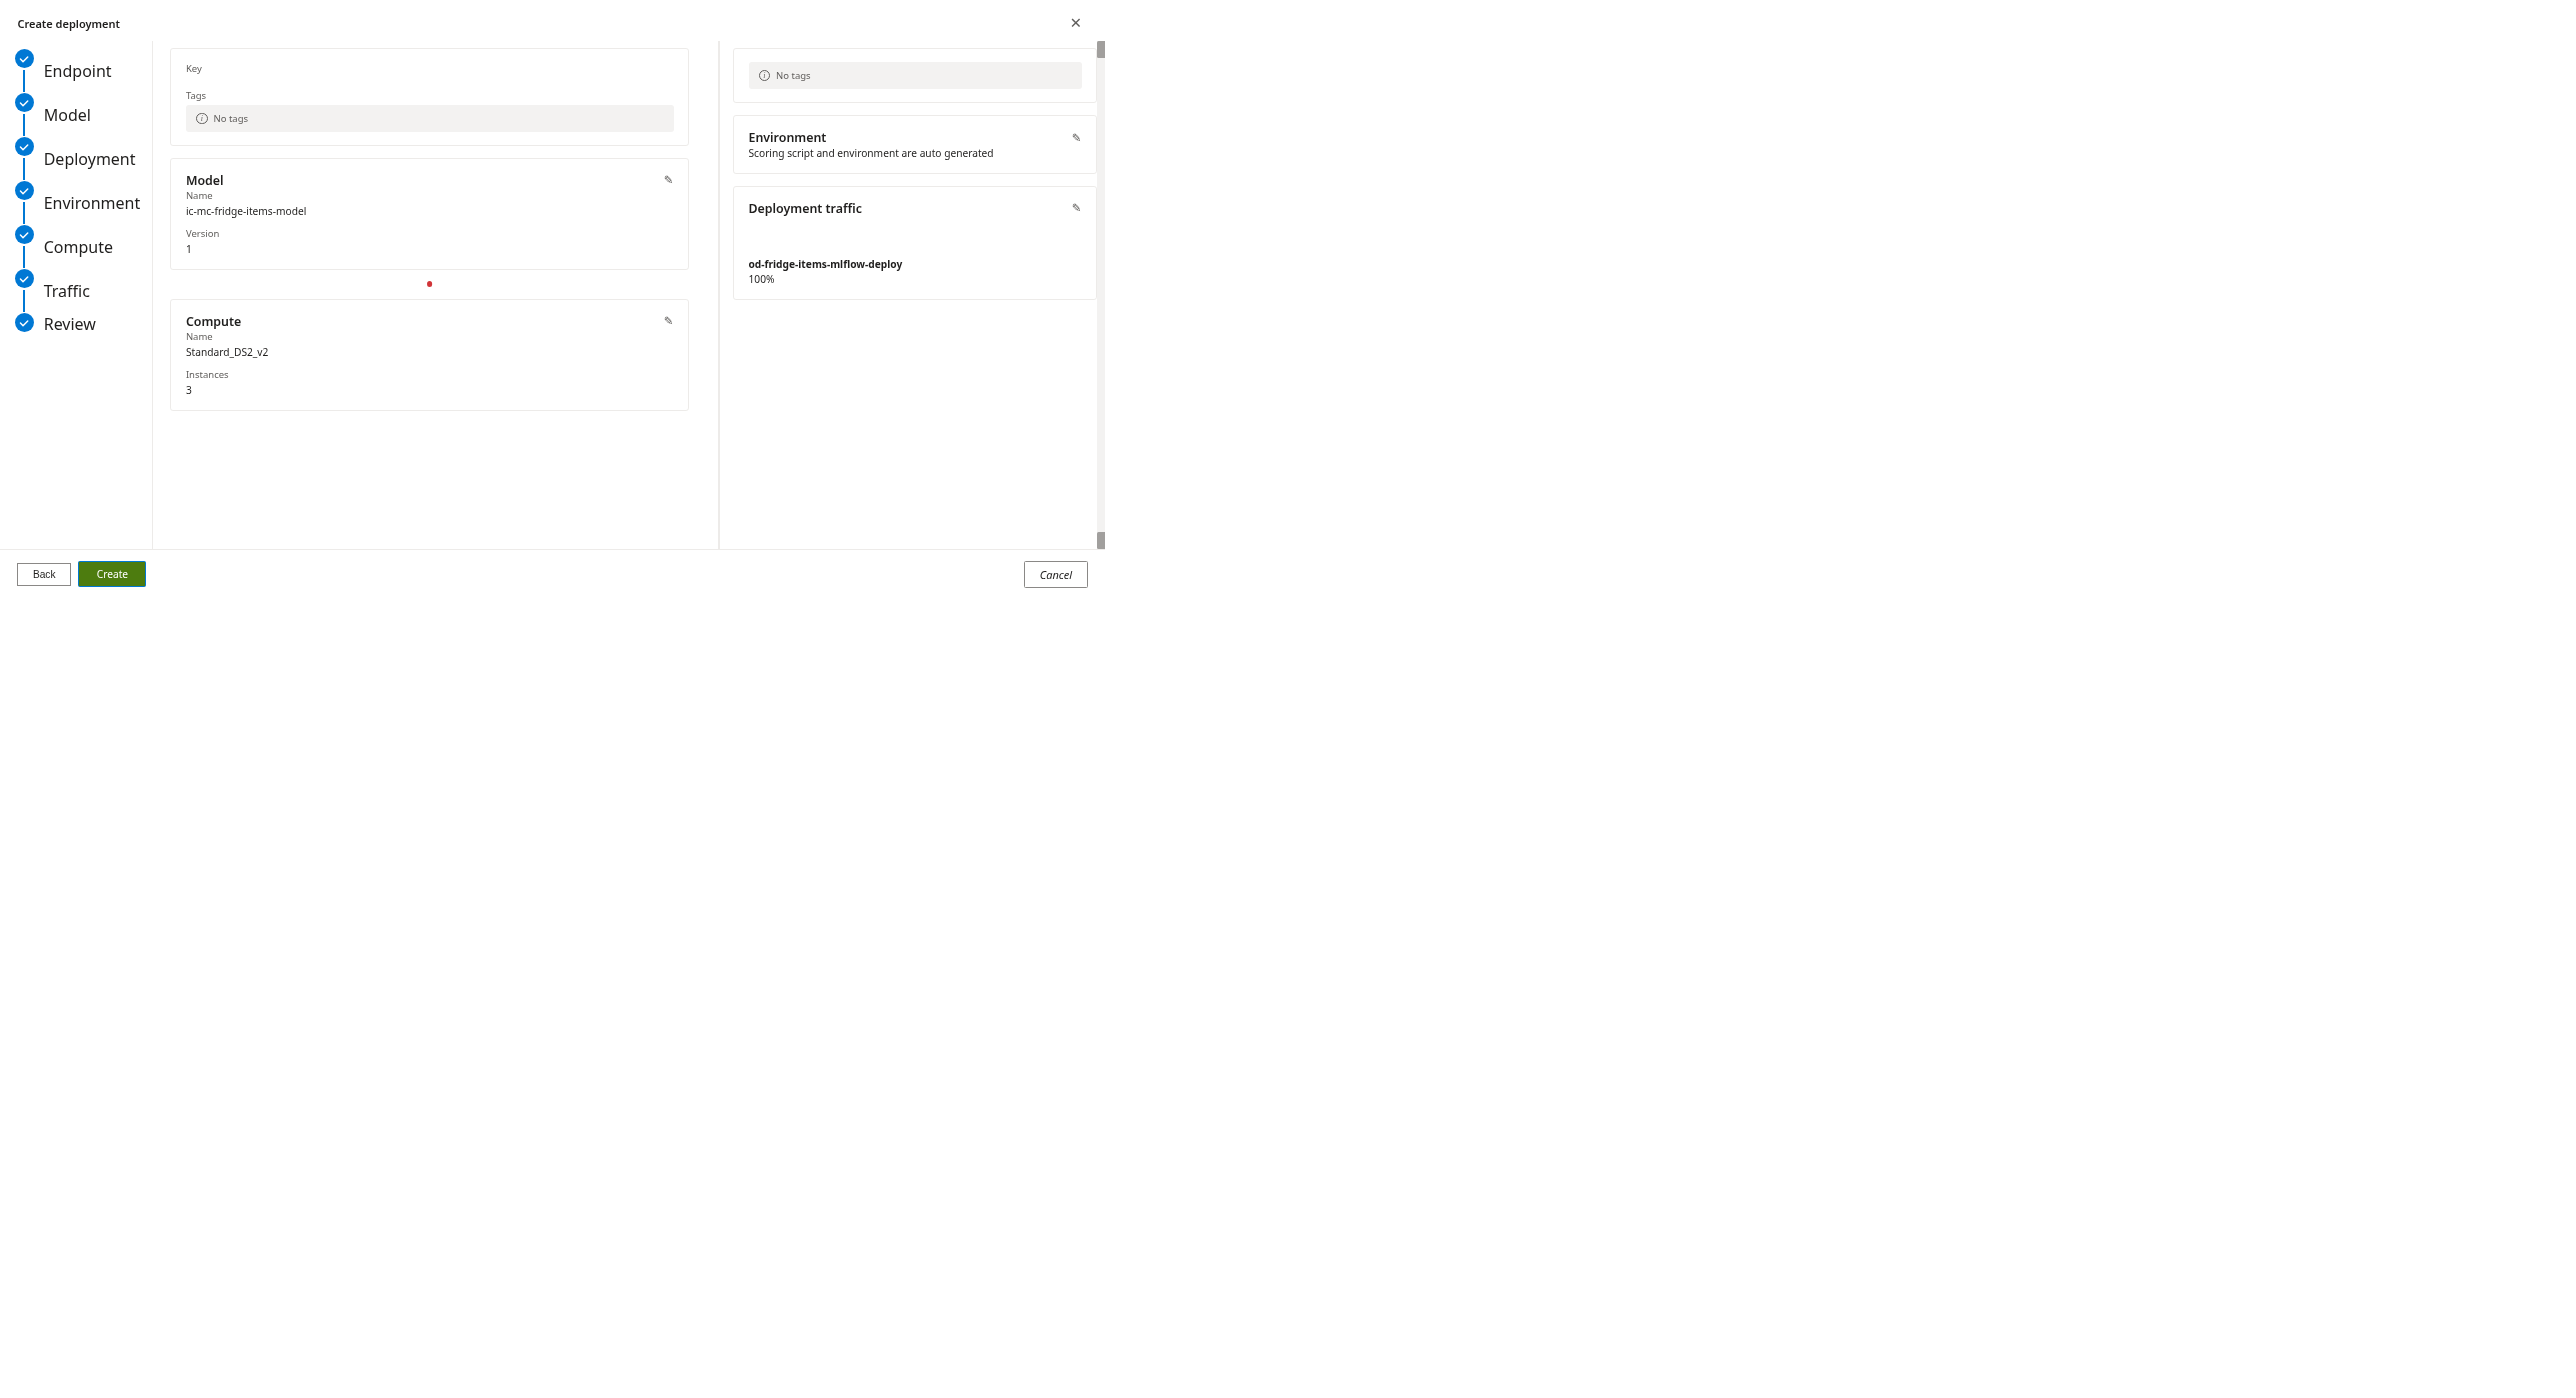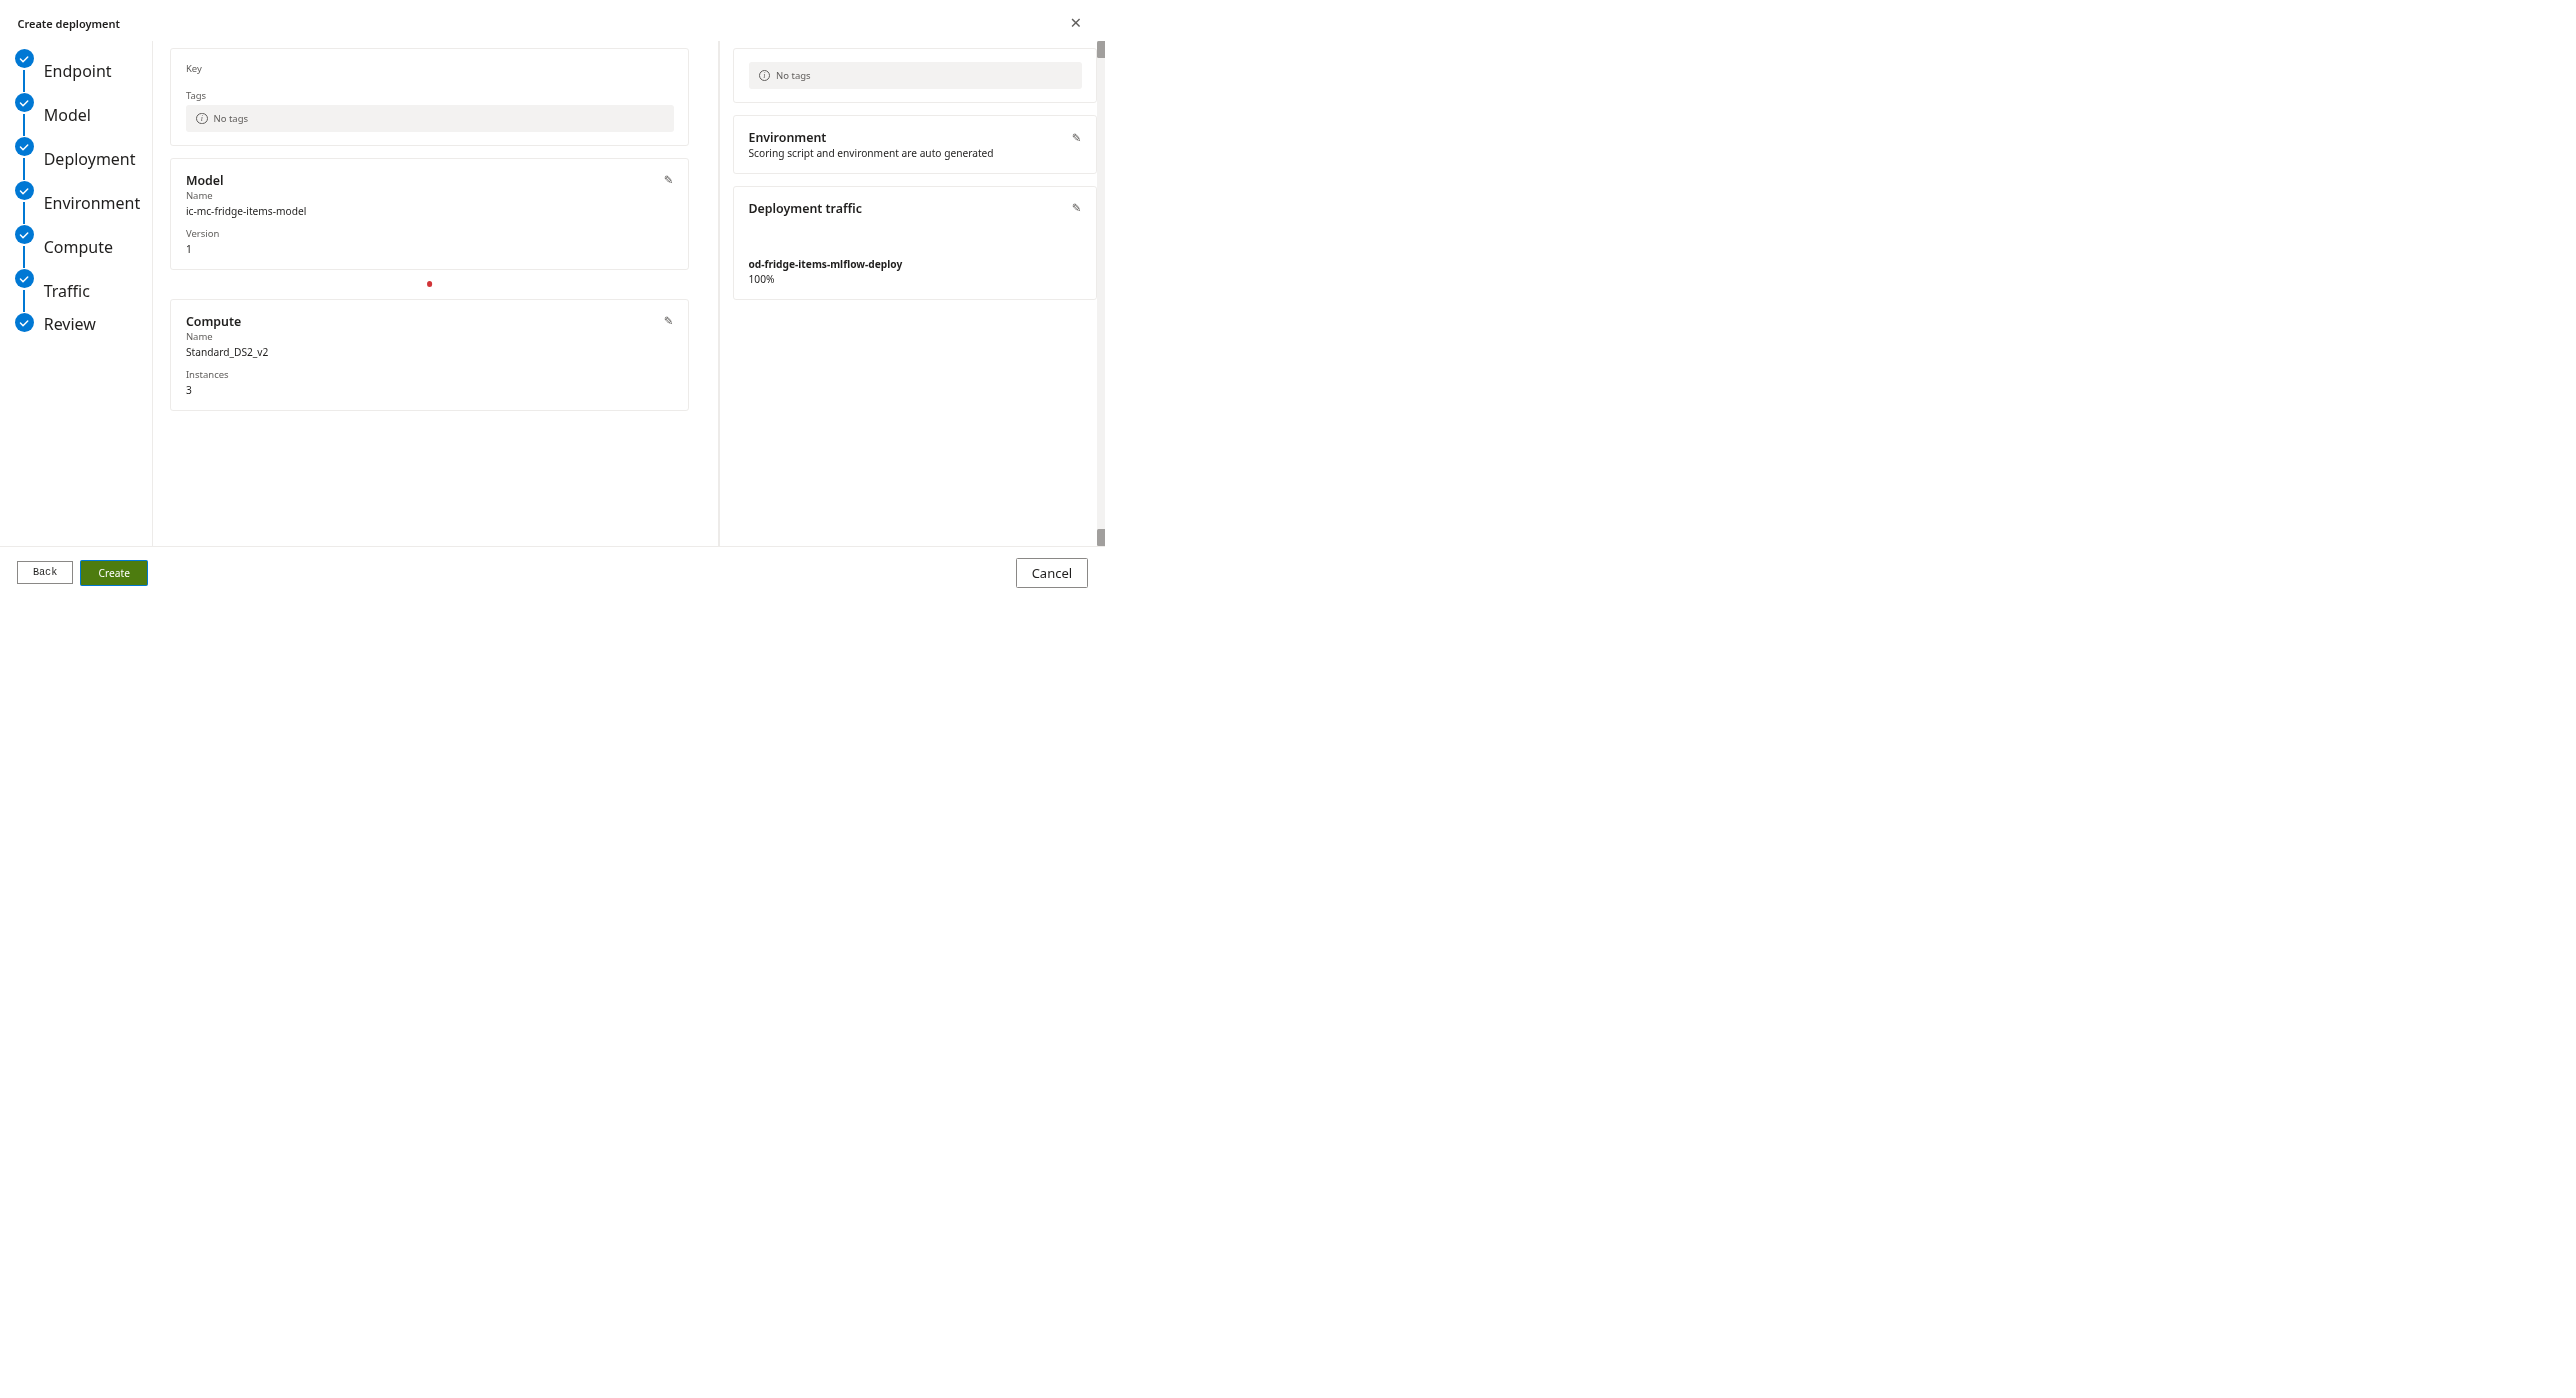--- a/index.html
+++ b/index.html
@@ -267,44 +267,45 @@
       flex-shrink: 0;
     }
     .btn-back {
       background: #fff;
       border: 0.7px solid #8a8886;
       color: #201f1e;
       padding: 5.1px 14.5px;
       font-size: 10.2px;
       cursor: pointer;
       border-radius: 0;
-      font-family: Liberation Mono, monospace;
+      font-family: Liberation Sans, sans-serif;
     }
 
     .btn-create {
       background: #4d7c0f;
       border: 0.7px solid #0078d4;
       color: #fff;
       padding: 5.1px 17.4px;
       font-size: 10.2px;
       cursor: pointer;
       border-radius: 1.5px;
       font-family: inherit;
     }
 
     .btn-cancel {
       background: #fff;
       border: 0.7px solid #8a8886;
       color: #201f1e;
       padding: 5.1px 14.5px;
-      font-size: 13px;
+      font-size: 11px;
       cursor: pointer;
       border-radius: 1.5px;
       font-family: inherit;
       margin-left: auto;
+      font-style: italic;
     }
 
     
     .right-panel-wrapper {
       position: relative;
       width: 387px;
       flex-shrink: 0;
       display: flex;
       border-left: 0.7px solid #edebe9;
     }

